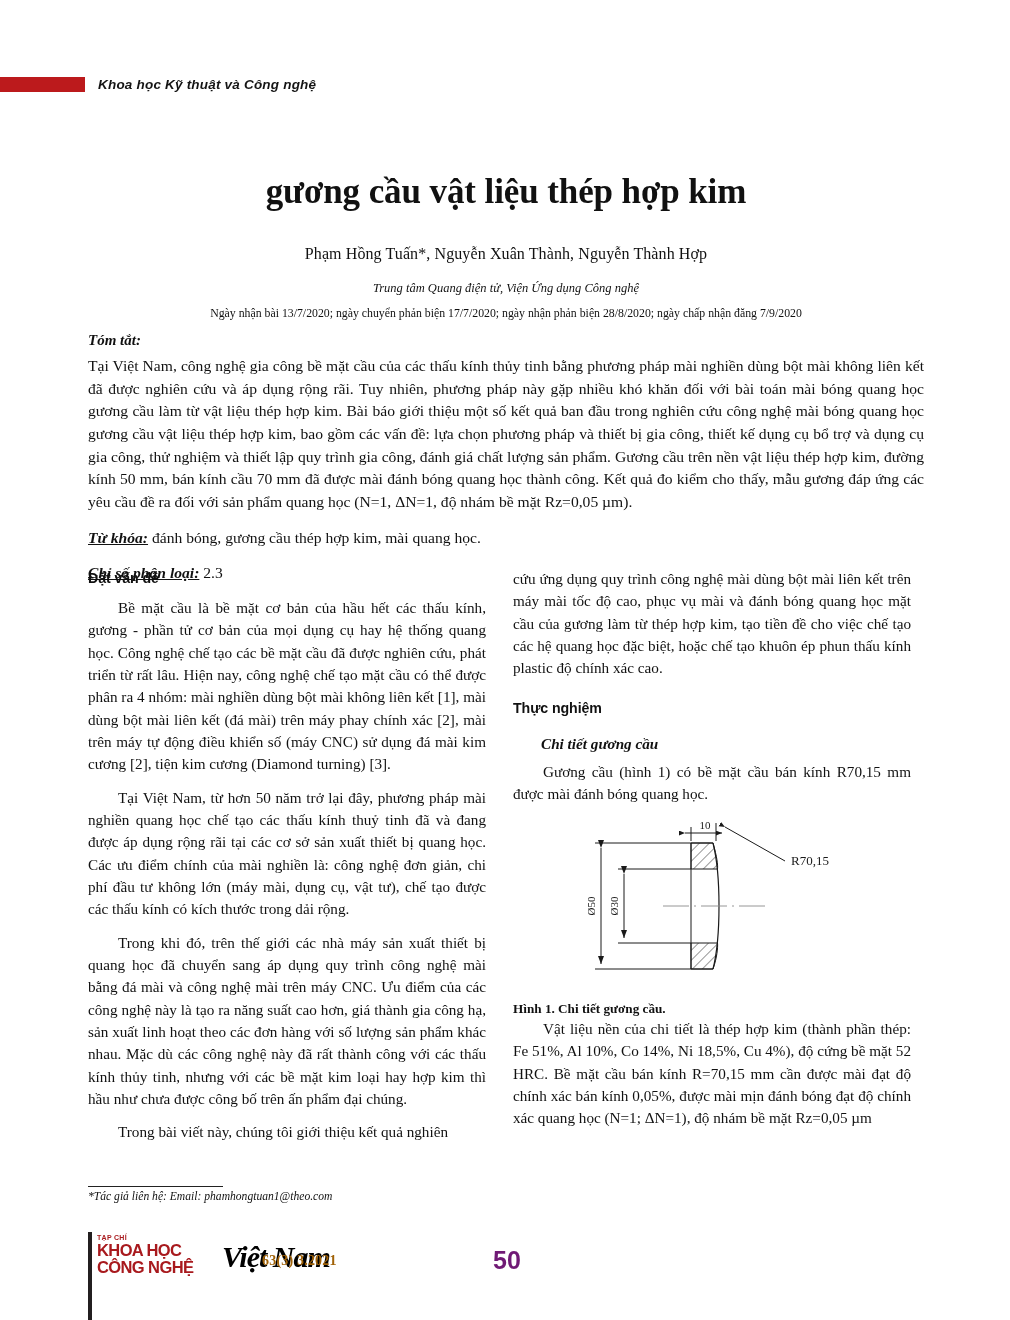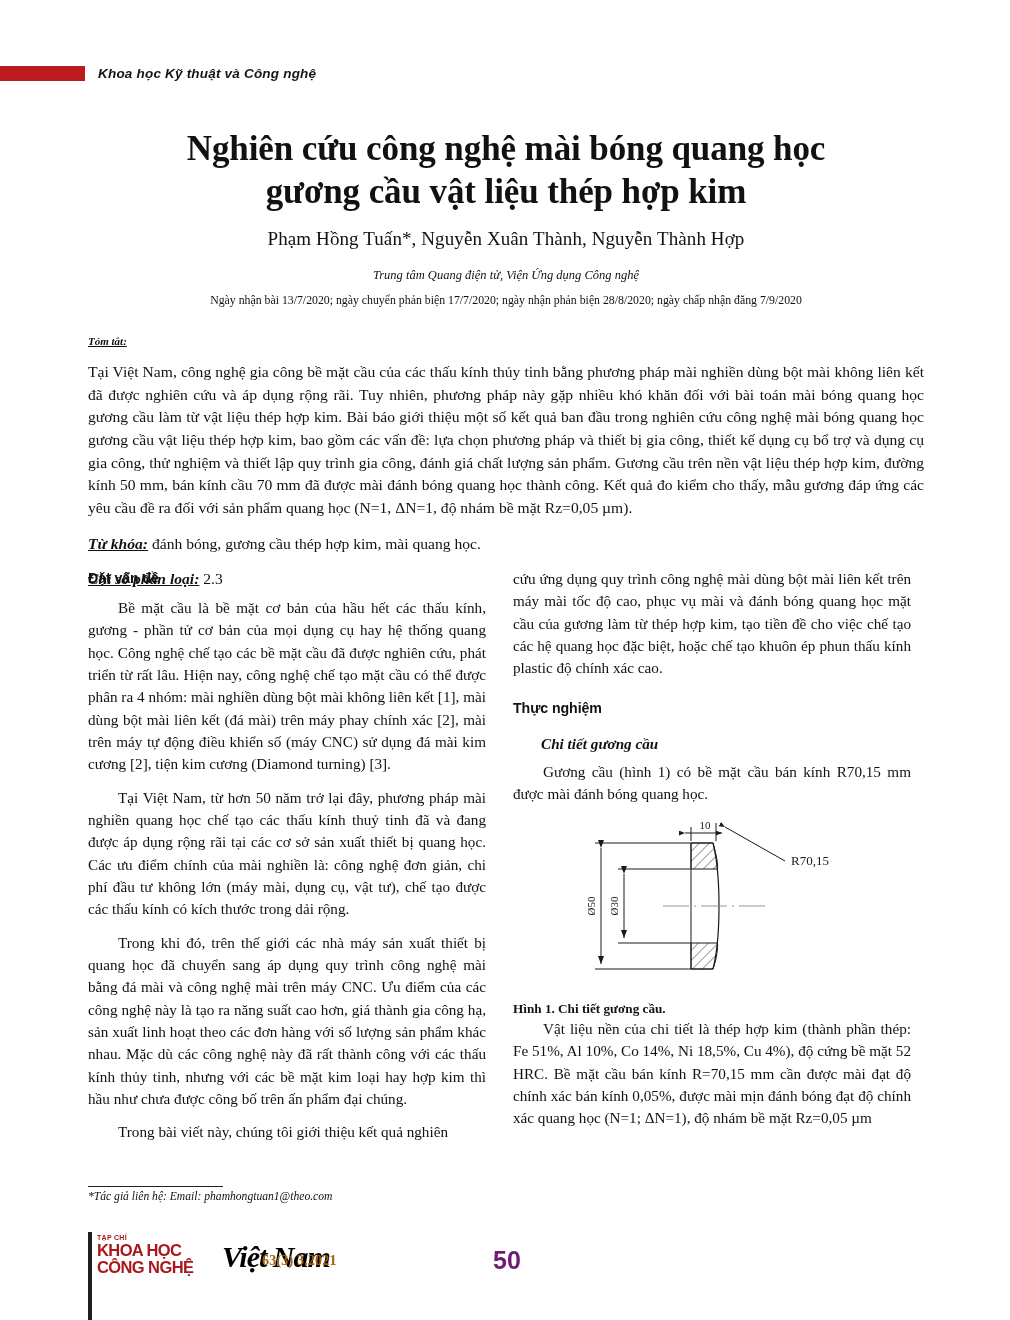--- a/index.html
+++ b/index.html
@@ -15,21 +15,21 @@
   }
 
   
   .runhead {
     position: absolute;
     left: 0;
     top: 66px;
     width: 100%;
     height: 26px;
     display: flex;
-    align-items: flex-start;
+    align-items: flex-end;
   }
   .runhead-bar {
     width: 85px;
     height: 15px;
     background: #bc1a1c;
     flex: 0 0 auto;
   }
   .runhead-text {
     margin-left: 13px;
     font-family: "Liberation Sans", sans-serif;
@@ -52,22 +52,22 @@
   .art-title {
     font-family: "Liberation Serif", serif;
     font-weight: bold;
     font-size: 35px;
     line-height: 1.22;
     letter-spacing: -0.1px;
     margin: 0;
   }
   .authors {
     font-family: "Liberation Serif", serif;
-    font-size: 19px;
-    margin-top: 15px;
+    font-size: 16px;
+    margin-top: 32px;
     letter-spacing: 0.1px;
   }
   .affil {
     font-family: "Liberation Serif", serif;
     font-style: italic;
     font-size: 12.5px;
     margin-top: 18px;
   }
   .datesline {
     font-family: "Liberation Serif", serif;
@@ -78,24 +78,23 @@
   
   .abstract {
     position: absolute;
     left: 88px;
     top: 331px;
     width: 836px;
   }
   .abs-label {
     font-style: italic;
     font-weight: bold;
-    font-size: 11px;
-    text-decoration: underline;
+    font-size: 15px;
     display: inline-block;
-    margin-bottom: 14px;
+    margin-bottom: 6px;
   }
   .abs-body {
     font-size: 15.6px;
     line-height: 1.455;
     text-align: justify;
     text-justify: inter-word;
     margin: 0;
   }
   .kw-row {
     font-size: 15.6px;
@@ -249,21 +248,21 @@
 </head>
 <body>
 
 <div class="runhead">
   <div class="runhead-bar"></div>
   <div class="runhead-text">Khoa học Kỹ thuật và Công nghệ</div>
 </div>
 
 <div class="titleblock">
   <h1 class="art-title">
-    <span>Nghiên cứu công nghệ mài bóng quang học</span><br>
+    <br>
     <span>gương cầu vật liệu thép hợp kim</span>
   </h1>
   <div class="authors">Phạm Hồng Tuấn*, Nguyễn Xuân Thành, Nguyễn Thành Hợp</div>
   <div class="affil">Trung tâm Quang điện tử, Viện Ứng dụng Công nghệ</div>
   <div class="datesline">Ngày nhận bài 13/7/2020; ngày chuyển phản biện 17/7/2020; ngày nhận phản biện 28/8/2020; ngày chấp nhận đăng 7/9/2020</div>
 </div>
 
 <div class="abstract">
   <div class="abs-label">Tóm tắt:</div>
   <p class="abs-body">Tại Việt Nam, công nghệ gia công bề mặt cầu của các thấu kính thủy tinh bằng phương pháp mài nghiền dùng bột mài không liên kết đã được nghiên cứu và áp dụng rộng rãi. Tuy nhiên, phương pháp này gặp nhiều khó khăn đối với bài toán mài bóng quang học gương cầu làm từ vật liệu thép hợp kim. Bài báo giới thiệu một số kết quả ban đầu trong nghiên cứu công nghệ mài bóng quang học gương cầu vật liệu thép hợp kim, bao gồm các vấn đề: lựa chọn phương pháp và thiết bị gia công, thiết kế dụng cụ bổ trợ và dụng cụ gia công, thử nghiệm và thiết lập quy trình gia công, đánh giá chất lượng sản phẩm. Gương cầu trên nền vật liệu thép hợp kim, đường kính 50 mm, bán kính cầu 70 mm đã được mài đánh bóng quang học thành công. Kết quả đo kiểm cho thấy, mẫu gương đáp ứng các yêu cầu đề ra đối với sản phẩm quang học (N=1, ΔN=1, độ nhám bề mặt Rz=0,05 µm).</p>

